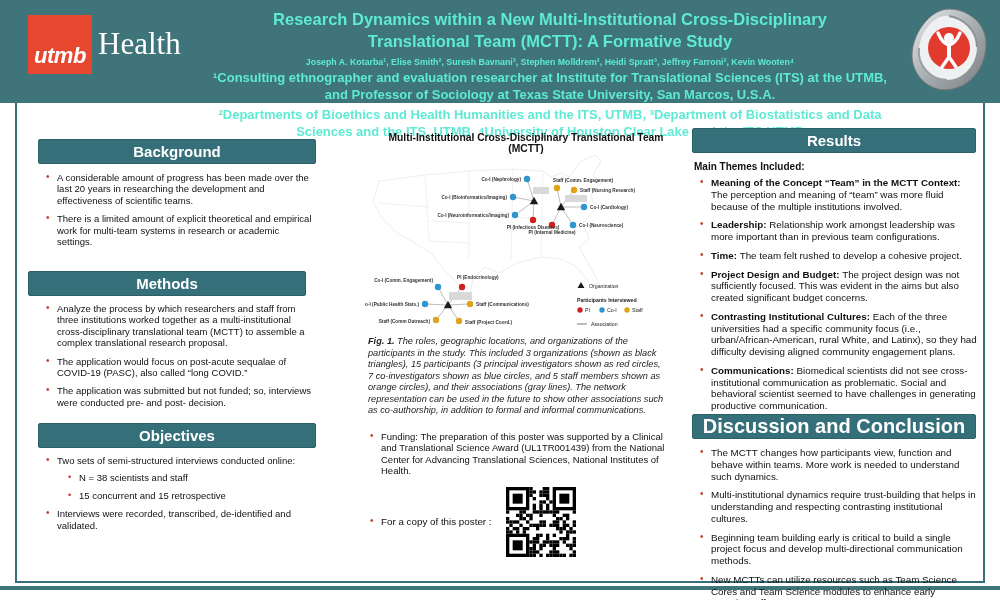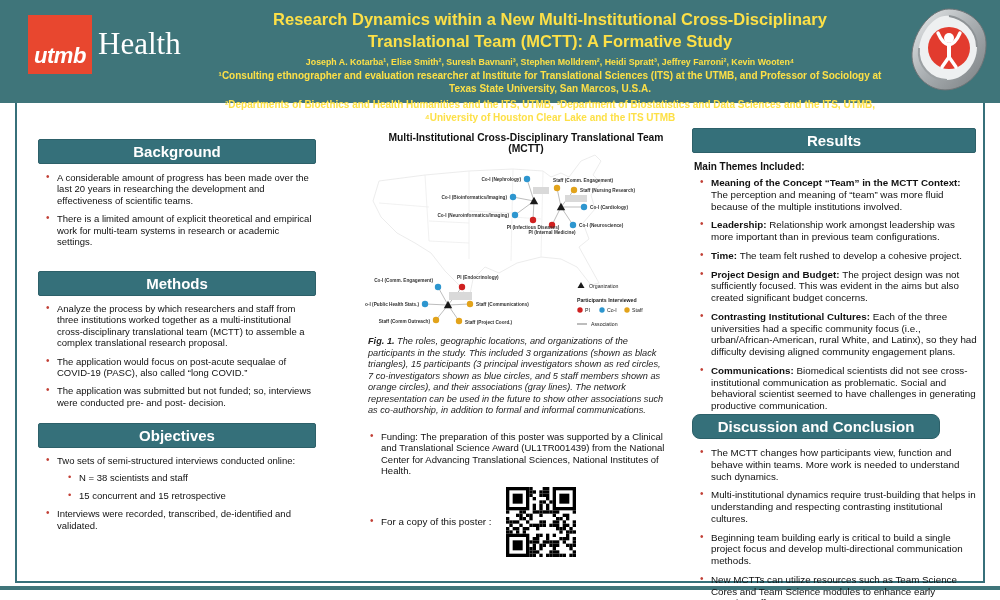--- a/index.html
+++ b/index.html
@@ -4,39 +4,39 @@
 <style>
   * { margin:0; padding:0; box-sizing:border-box; }
   html,body { width:1000px; height:600px; }
   body { position:relative; font-family:"Liberation Sans",sans-serif; background:#fff; overflow:hidden; color:#111; }
 
   
   .header { position:absolute; left:0; top:0; width:1000px; height:103px; background:#3f757a; }
   .logo-box { position:absolute; left:28px; top:15px; width:64px; height:59px; background:#e8472f; display:flex; align-items:flex-end; justify-content:center; }
   .logo-utmb { color:#fff; font-style:italic; font-weight:bold; font-size:22px; padding-bottom:5px; letter-spacing:-0.5px; }
   .logo-health { position:absolute; left:98px; top:26px; color:#fff; font-family:"Liberation Serif",serif; font-size:31px; }
-  .title-wrap { position:absolute; left:205px; top:9px; width:690px; text-align:center; color:#fde047; }
+  .title-wrap { position:absolute; left:205px; top:9px; width:690px; text-align:center; color:#5eead4; }
   .title-line { font-size:16.5px; font-weight:bold; line-height:1.32; }
   .authors { font-size:8.8px; font-weight:bold; margin-top:4px; }
-  .affil { font-size:10px; font-weight:bold; margin-top:2px; line-height:1.35; }
+  .affil { font-size:13px; font-weight:bold; margin-top:2px; line-height:1.35; }
   .hdr-logo { position:absolute; right:6px; top:5px; }
 
   
   .frame { position:absolute; left:15px; top:103px; width:970px; height:480px;
            border-left:2px solid #37707a; border-right:2px solid #37707a; border-bottom:2px solid #37707a; }
   .bottom-strip { position:absolute; left:0; top:586px; width:1000px; height:4px; background:#3f757a; }
 
   
   .sec-box { position:absolute; background:#35707a; border:1px solid #2d6069; border-radius:2px;
              color:#fff; text-align:center; font-weight:bold; font-size:15px; height:25px; line-height:23px; }
   #bg-box   { left:38px;  top:139px; width:278px; }
-  #me-box   { left:38px;  top:271px; width:278px; }
+  #me-box   { left:28px;  top:271px; width:278px; }
   #ob-box   { left:38px;  top:423px; width:278px; }
   #res-box  { left:692px; top:128px; width:284px; }
-  #disc-box { left:692px; top:414px; width:248px; font-size:15px;border-radius:8px; }
+  #disc-box { left:692px; top:414px; width:284px; font-size:20px; }
 
   
   ul.blist { position:absolute; list-style:none; }
   ul.blist > li { position:relative; padding-left:13px; margin-bottom:7px; font-size:9.5px; line-height:1.2; }
   ul.blist > li::before { content:"\2022"; position:absolute; left:2px; top:-1px; color:#c24036; font-size:10px; }
   ul.sublist { list-style:none; margin-top:6px; }
   ul.sublist > li { position:relative; padding-left:11px; margin:0 0 6px 11px; }
   ul.sublist > li::before { content:"\2022"; position:absolute; left:0; top:-1px; color:#c24036; }
   #bg-list   { left:44px;  top:172px; width:268px; }
   #me-list   { left:44px;  top:303px; width:268px; }

